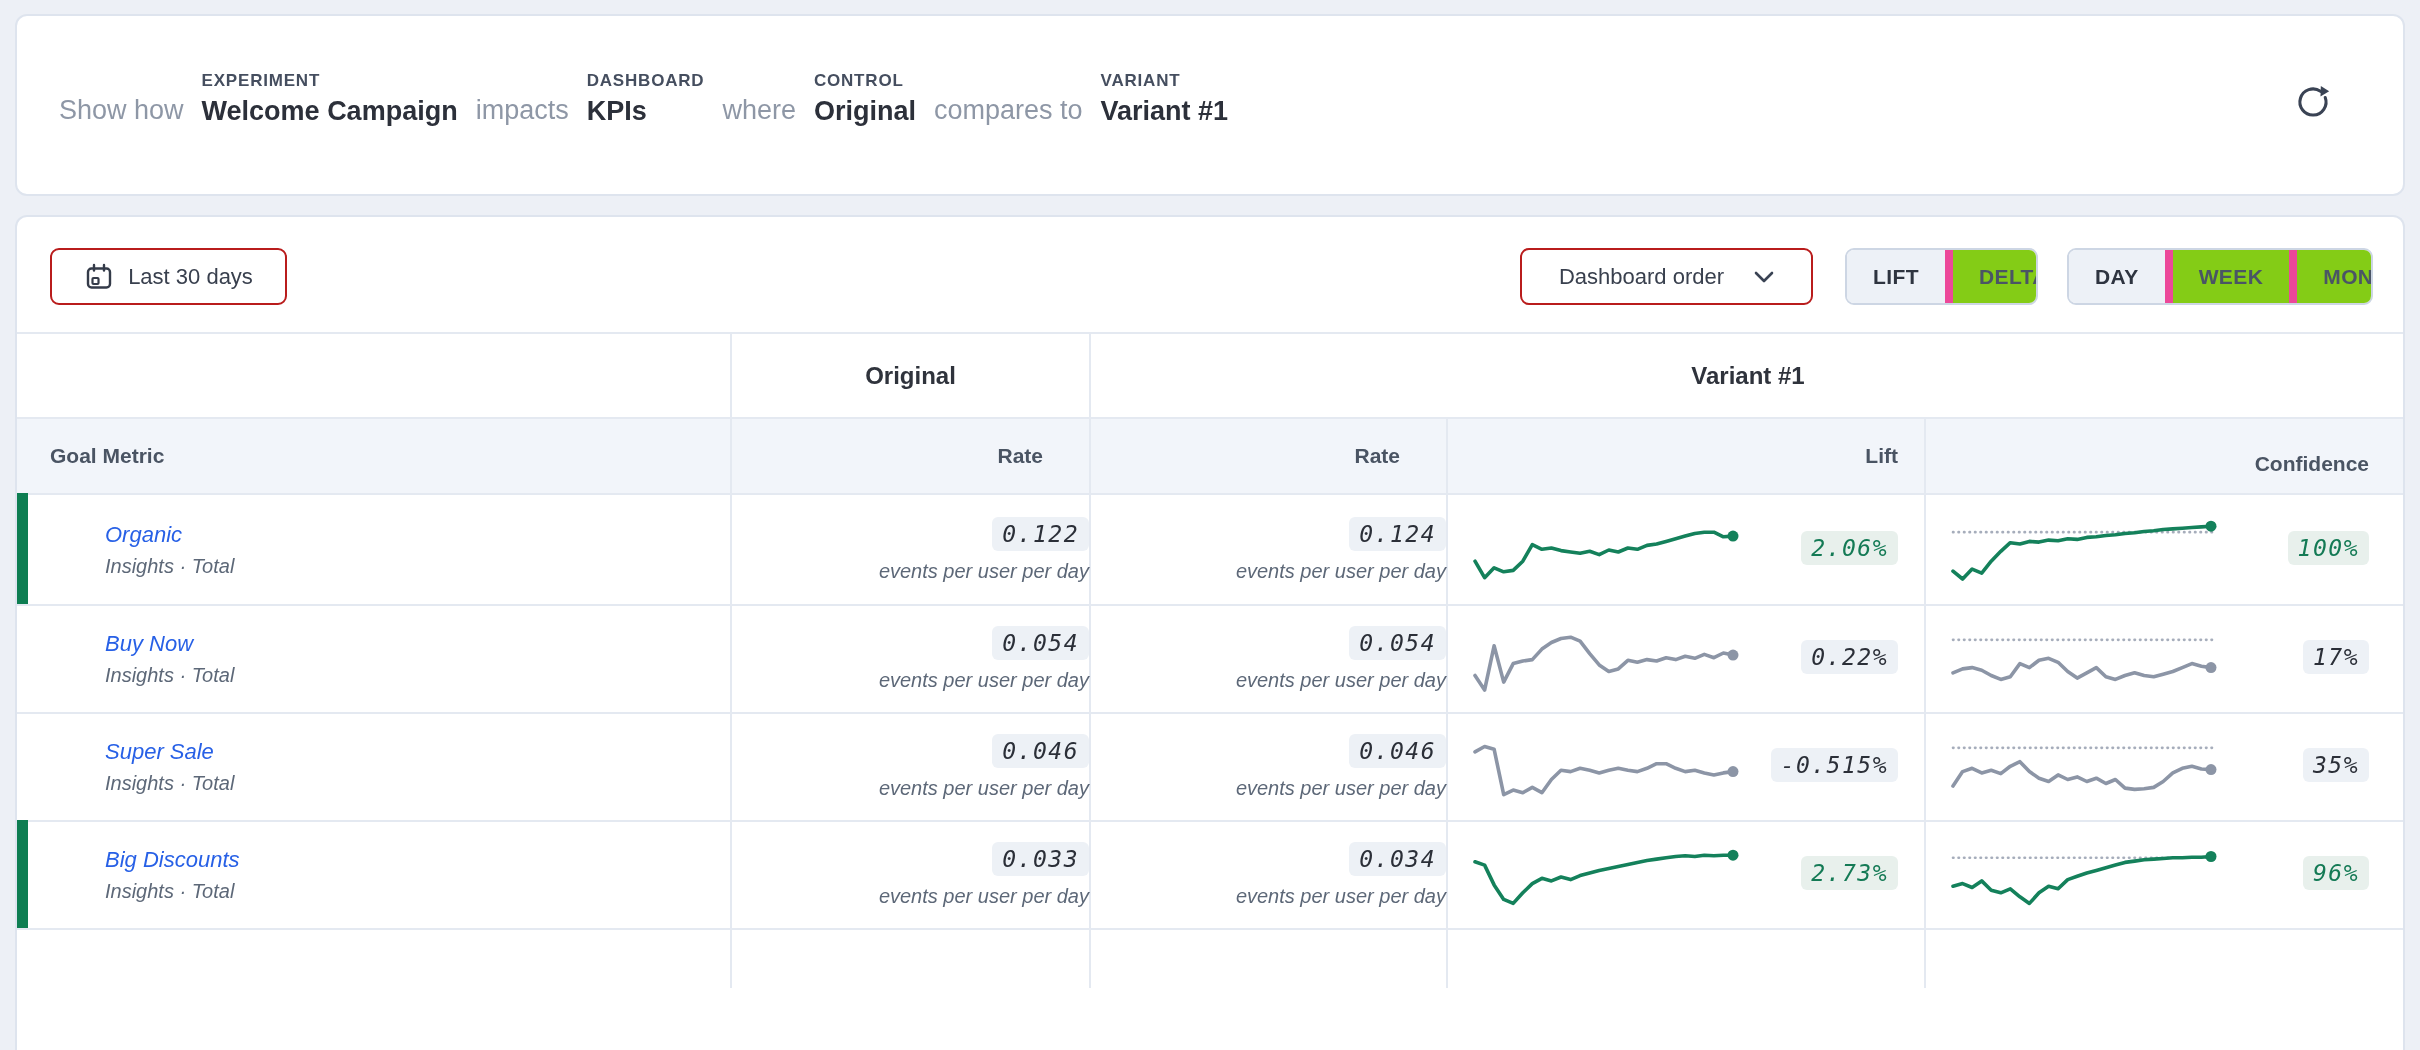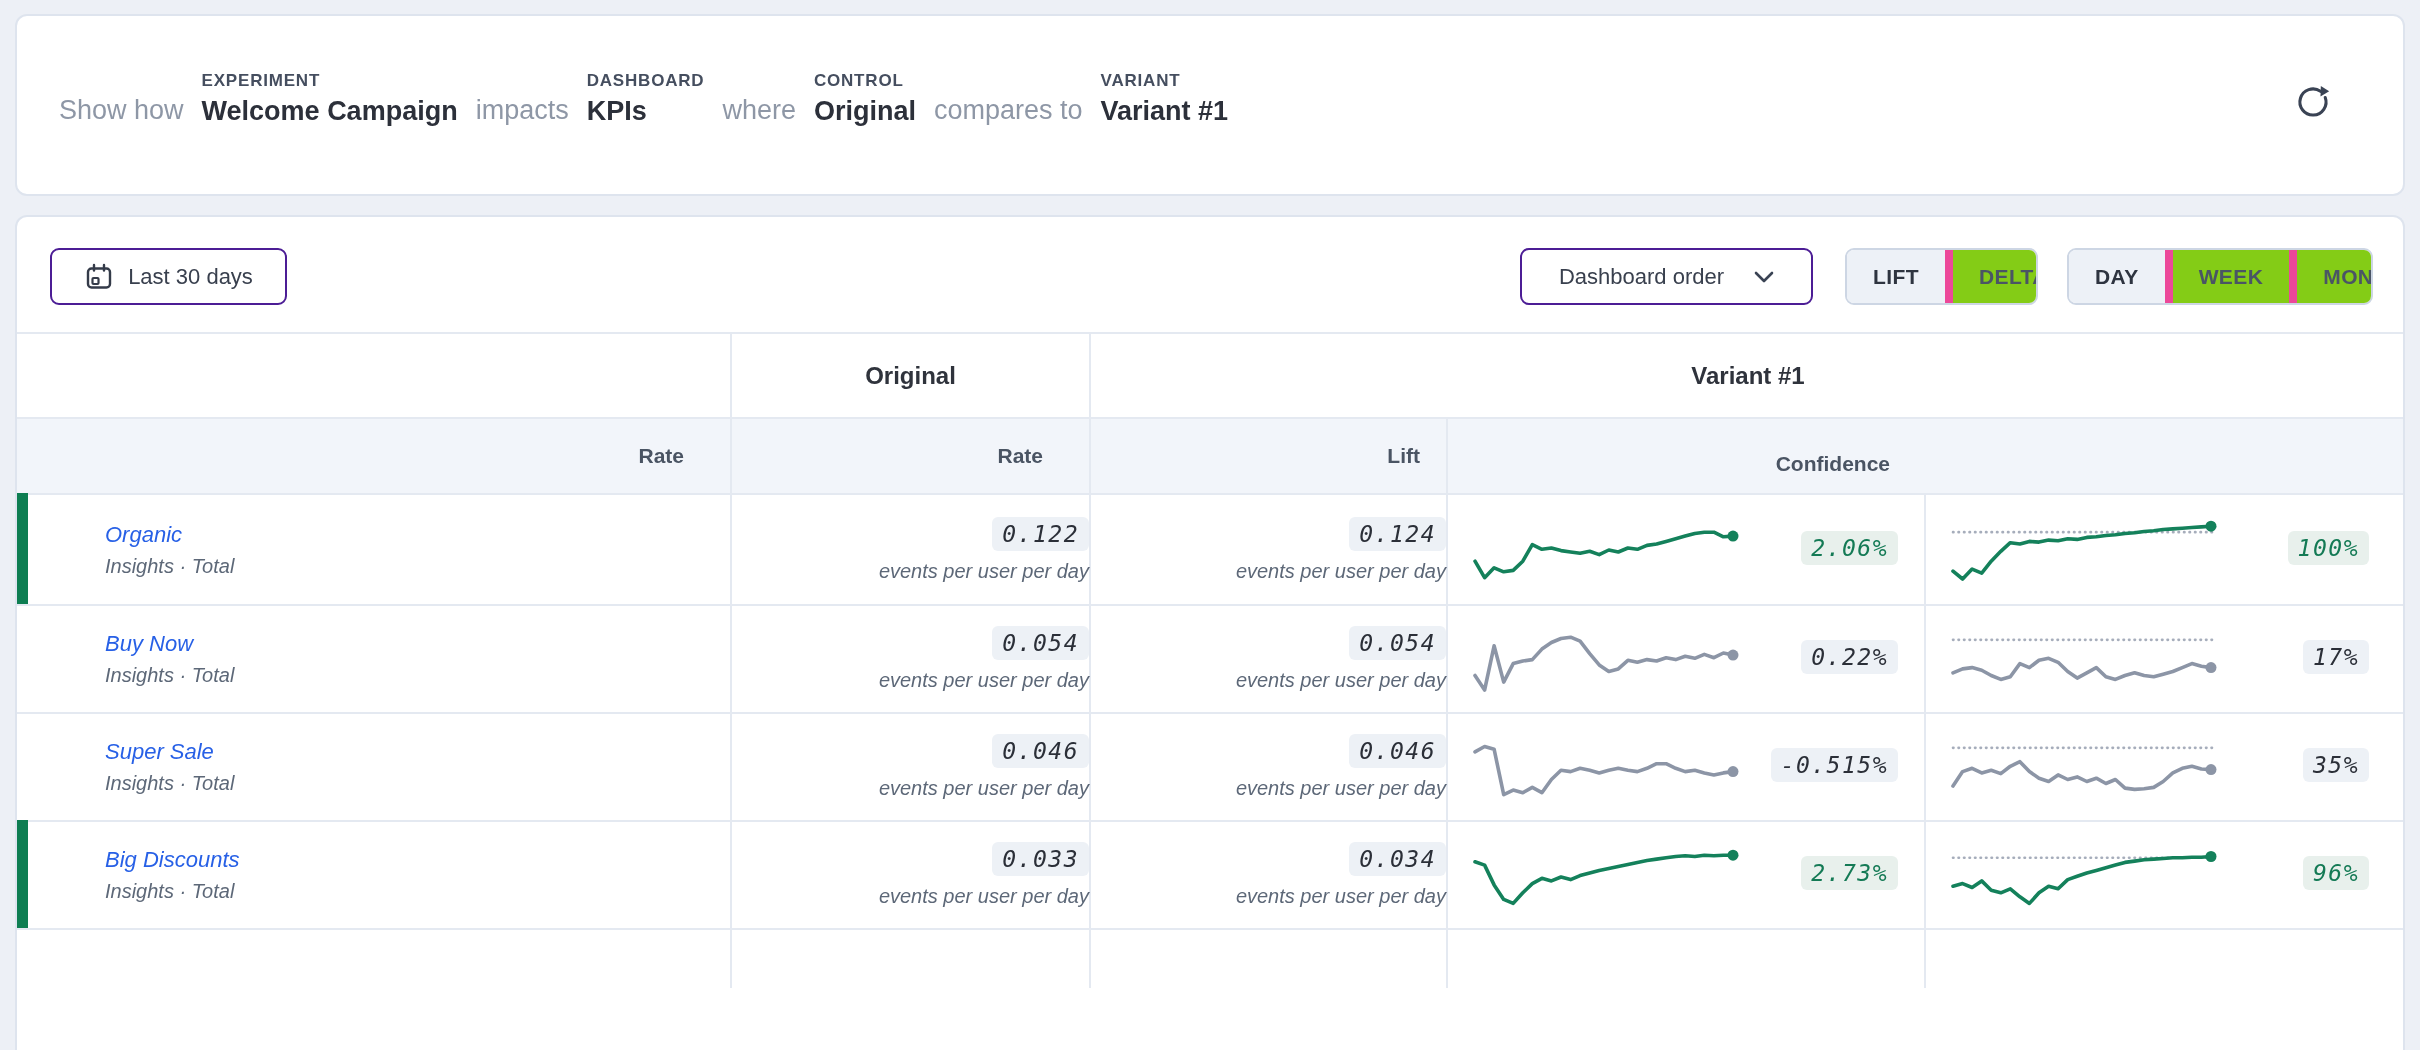--- a/index.html
+++ b/index.html
@@ -28,21 +28,21 @@
   }
   .hseg .val { font-size:27px; font-weight:700; color:#2C303A; line-height:1.2; padding-bottom:2px; white-space:nowrap; }
   #refresh-btn {
     position:absolute; right:62px; top:58px; width:56px; height:56px;
     display:flex; align-items:center; justify-content:center;
     border:none; background:transparent; cursor:pointer;
   }
   
   #main-card { left:15px; top:215px; width:2390px; height:860px; overflow:hidden; border-bottom:none; }
   .btn {
-    position:absolute; background:#fff; border:2px solid #4c1d95; border-radius:9px;
+    position:absolute; background:#fff; border:2px solid #b91c1c; border-radius:9px;
     display:flex; align-items:center; justify-content:center;
     font-size:22px; font-weight:500; color:#39404E; cursor:pointer;
     font-family:"Liberation Sans", sans-serif;
   }
   #date-btn { left:33px; top:31px; width:237px; height:57px; gap:14px; }
   #order-btn { left:1503px; top:31px; width:293px; height:57px; gap:30px; }
   .segmented {
     position:absolute; top:31px; height:57px; display:flex;
     border:2px solid #CDD6E4; border-radius:9px; overflow:hidden; background:#fff;
   }
@@ -169,20 +169,21 @@
 
   <div id="table">
 
     <div class="trow group-hdr">
       <div class="tcell"></div>
       <div class="tcell group-lbl">Original</div>
       <div class="tcell group-lbl">Variant #1</div>
     </div>
 
     <div class="trow col-hdr">
+      <div class="tcell col-lbl left">Goal Metric</div>
       <div class="tcell col-lbl right pr-rate">Rate</div>
       <div class="tcell col-lbl right pr-rate">Rate</div>
       <div class="tcell col-lbl right pr-lift">Lift</div>
       <div class="tcell col-lbl right pr-conf">Confidence</div>
     </div>
 
 
     <div class="trow r-data r-organic">
       <div class="green-bar"></div>
       <div class="tcell name-cell">

